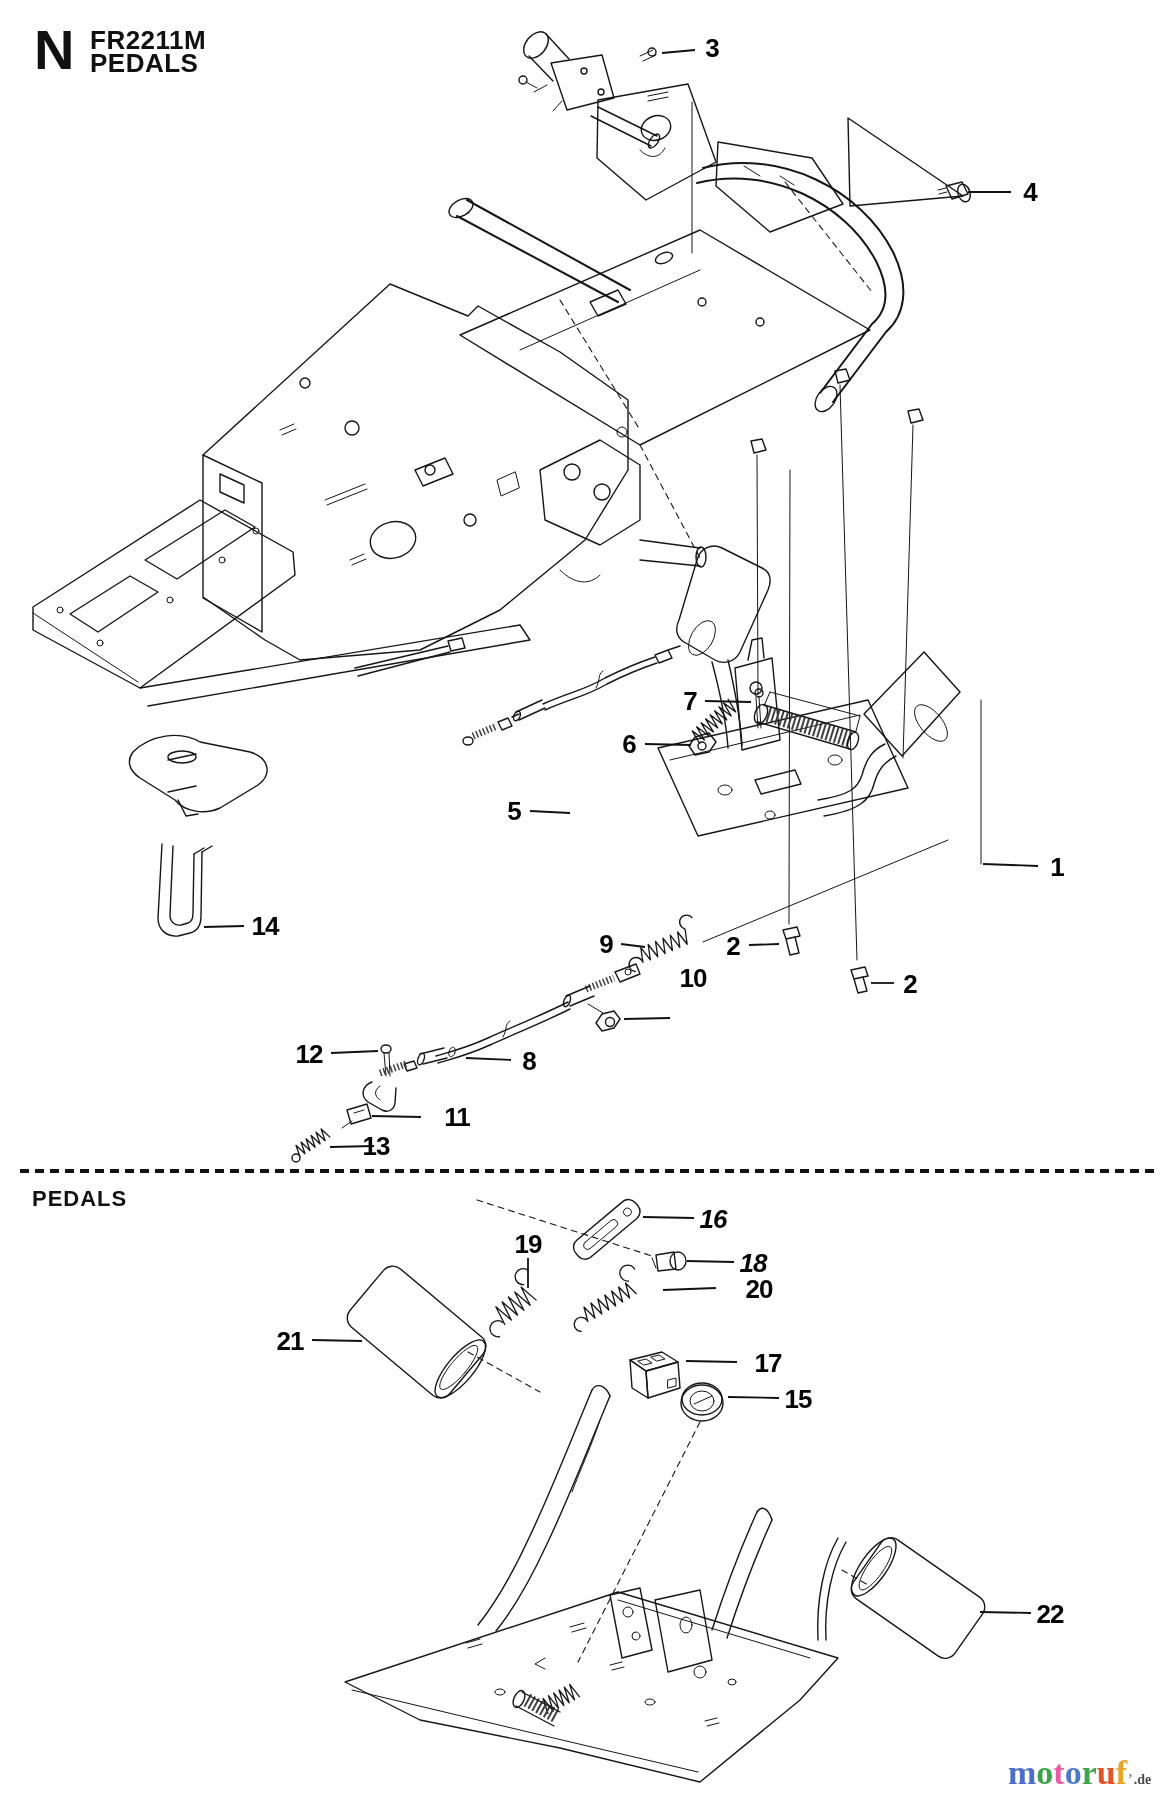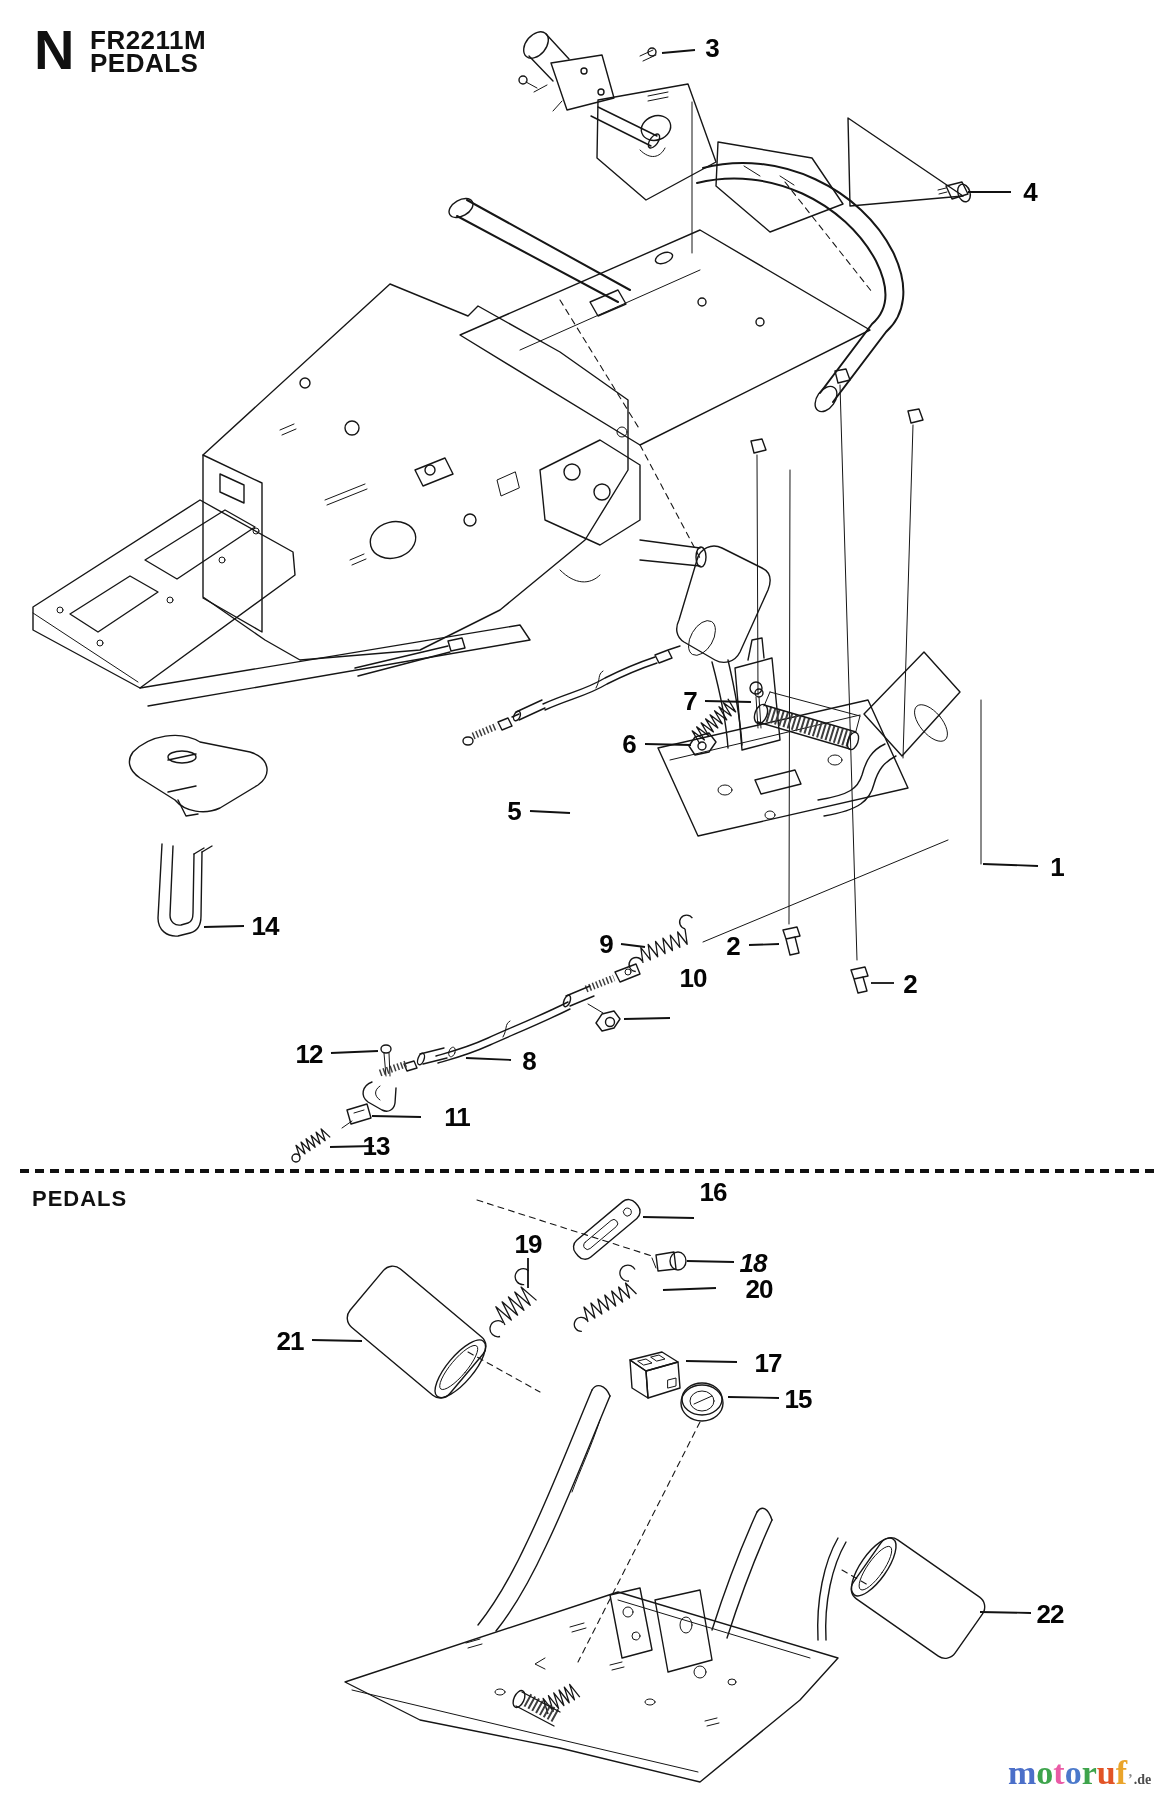--- a/index.html
+++ b/index.html
@@ -359,21 +359,21 @@
       <div class="callout" style="left: 1057px; top: 867px;">1</div>
       <div class="callout" style="left: 733px; top: 946px;">2</div>
       <div class="callout" style="left: 910px; top: 984px;">2</div>
       <div class="callout" style="left: 606px; top: 944px;">9</div>
       <div class="callout" style="left: 693px; top: 978px;">10</div>
       <div class="callout" style="left: 529px; top: 1061px;">8</div>
       <div class="callout" style="left: 309px; top: 1054px;">12</div>
       <div class="callout" style="left: 441px; top: 1117px; margin-left: 16px;">11</div>
       <div class="callout" style="left: 376px; top: 1146px;">13</div>
       <div class="callout" style="left: 265px; top: 926px;">14</div>
-      <div class="callout" style="left: 713px; top: 1192px;">16</div>
+      <div class="callout" style="left: 713px; top: 1219px; font-style: italic;">16</div>
       <div class="callout" style="left: 528px; top: 1244px;">19</div>
       <div class="callout" style="left: 753px; top: 1263px; font-style: italic;">18</div>
       <div class="callout" style="left: 735px; top: 1289px; margin-left: 24px;">20</div>
       <div class="callout" style="left: 768px; top: 1363px;">17</div>
       <div class="callout" style="left: 798px; top: 1399px;">15</div>
       <div class="callout" style="left: 290px; top: 1341px;">21</div>
       <div class="callout" style="left: 1050px; top: 1614px;">22</div>
     </div>
 
   <div id="logo">

